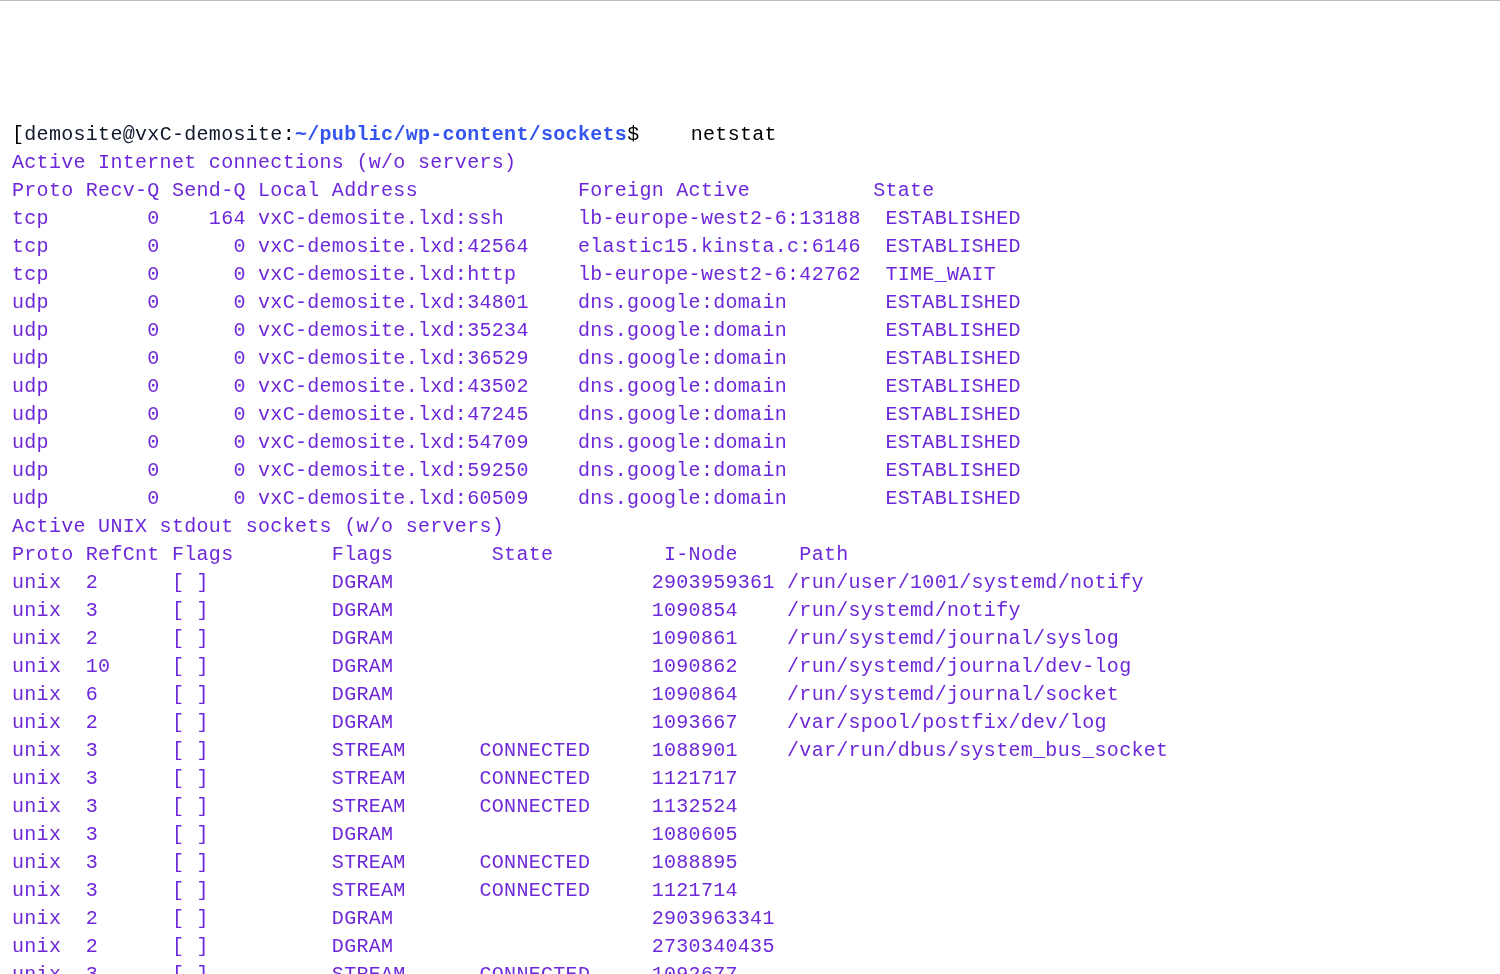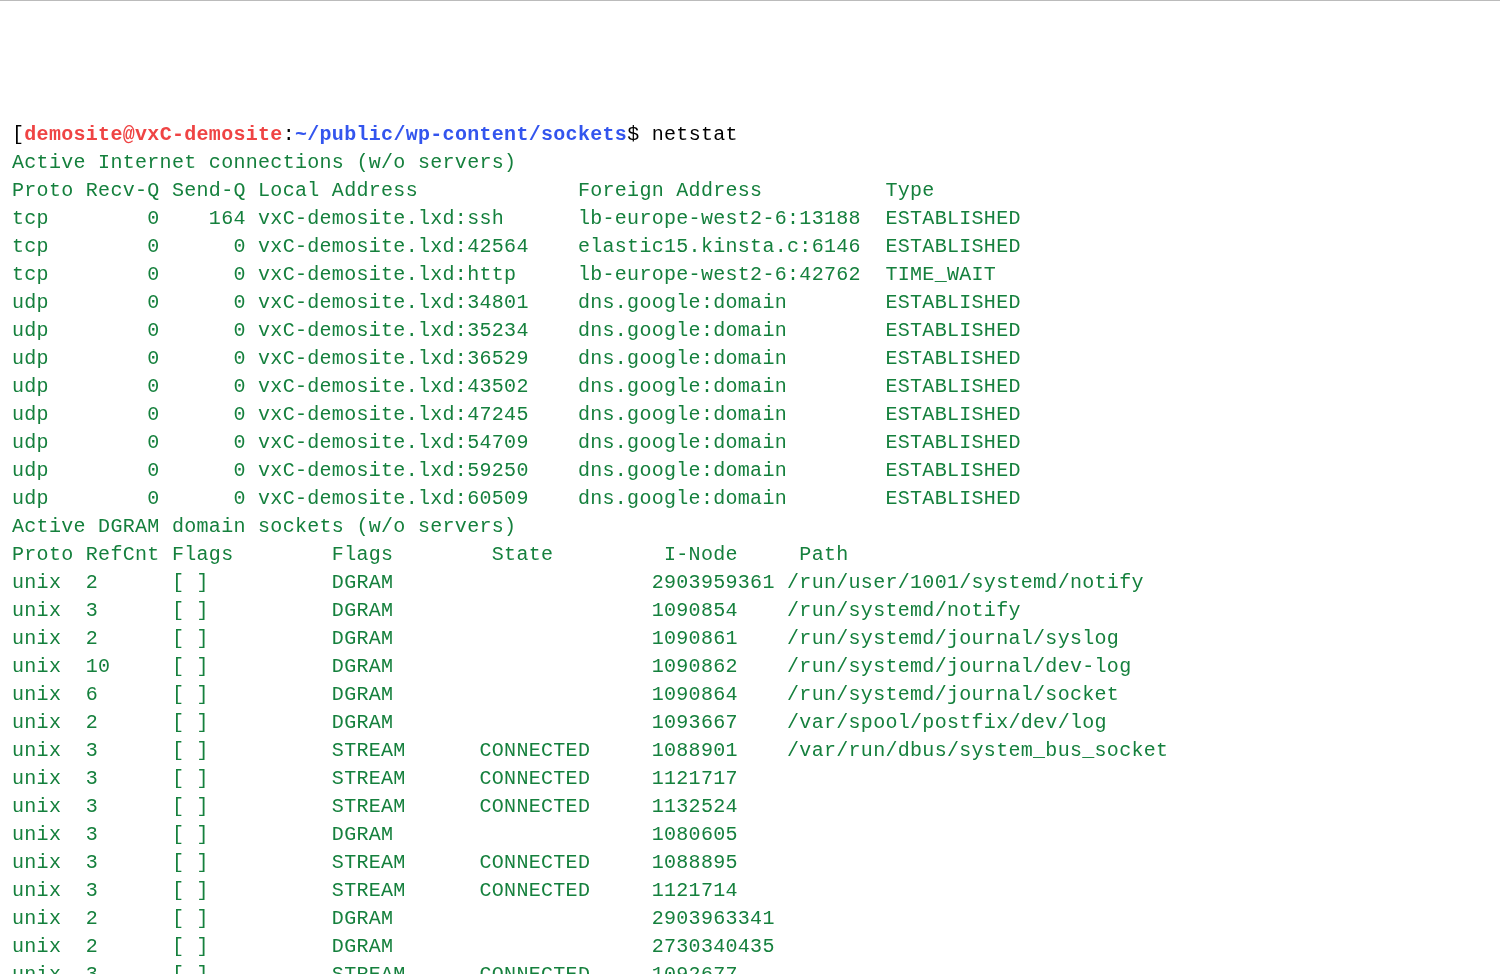--- a/index.html
+++ b/index.html
@@ -13,47 +13,47 @@
       line-height: 1.4;
       background: #ffffff;
       color: #000000;
       padding: 8px 12px;
       white-space: pre;
       border-top: 1px solid #bbb;
       letter-spacing: 0.3px;
     }
     .prompt-line {}
     .bracket { color: #000; }
-    .user-host { color: #ef4444; font-weight: 700; }
+    .user-host { color: #0f172a; font-weight: 400; }
     .colon { color: #000; }
     .path { color: #3355ee; font-weight: 600; }
     .dollar { color: #000; }
-    .command { color: #000; }
-    .output-line { color: #15803d; }
+    .command { color: #000; margin-left: 39px; }
+    .output-line { color: #6d28d9; }
   </style>
 </head>
 <body>
 
 
 
 <div><span class="prompt-line"><span class="bracket">[</span><span class="user-host">demosite@vxC-demosite</span><span class="colon">:</span><span class="path">~/public/wp-content/sockets</span><span class="dollar">$</span> <span class="command">netstat</span></span>
 <span class="output-line">Active Internet connections (w/o servers)</span>
-<span class="output-line" id="inet-header">Proto Recv-Q Send-Q Local Address             Foreign Address          Type</span>
+<span class="output-line" id="inet-header">Proto Recv-Q Send-Q Local Address             Foreign Active          State</span>
 <span id="inet-body" class="output-line">tcp        0    164 vxC-demosite.lxd:ssh      lb-europe-west2-6:13188  ESTABLISHED
 tcp        0      0 vxC-demosite.lxd:42564    elastic15.kinsta.c:6146  ESTABLISHED
 tcp        0      0 vxC-demosite.lxd:http     lb-europe-west2-6:42762  TIME_WAIT
 udp        0      0 vxC-demosite.lxd:34801    dns.google:domain        ESTABLISHED
 udp        0      0 vxC-demosite.lxd:35234    dns.google:domain        ESTABLISHED
 udp        0      0 vxC-demosite.lxd:36529    dns.google:domain        ESTABLISHED
 udp        0      0 vxC-demosite.lxd:43502    dns.google:domain        ESTABLISHED
 udp        0      0 vxC-demosite.lxd:47245    dns.google:domain        ESTABLISHED
 udp        0      0 vxC-demosite.lxd:54709    dns.google:domain        ESTABLISHED
 udp        0      0 vxC-demosite.lxd:59250    dns.google:domain        ESTABLISHED
 udp        0      0 vxC-demosite.lxd:60509    dns.google:domain        ESTABLISHED
-</span><span class="output-line">Active DGRAM domain sockets (w/o servers)</span>
+</span><span class="output-line">Active UNIX stdout sockets (w/o servers)</span>
 <span class="output-line" id="unix-header">Proto RefCnt Flags        Flags        State         I-Node     Path</span>
 <span id="unix-body" class="output-line">unix  2      [ ]          DGRAM                     2903959361 /run/user/1001/systemd/notify
 unix  3      [ ]          DGRAM                     1090854    /run/systemd/notify
 unix  2      [ ]          DGRAM                     1090861    /run/systemd/journal/syslog
 unix  10     [ ]          DGRAM                     1090862    /run/systemd/journal/dev-log
 unix  6      [ ]          DGRAM                     1090864    /run/systemd/journal/socket
 unix  2      [ ]          DGRAM                     1093667    /var/spool/postfix/dev/log
 unix  3      [ ]          STREAM      CONNECTED     1088901    /var/run/dbus/system_bus_socket
 unix  3      [ ]          STREAM      CONNECTED     1121717    
 unix  3      [ ]          STREAM      CONNECTED     1132524    

